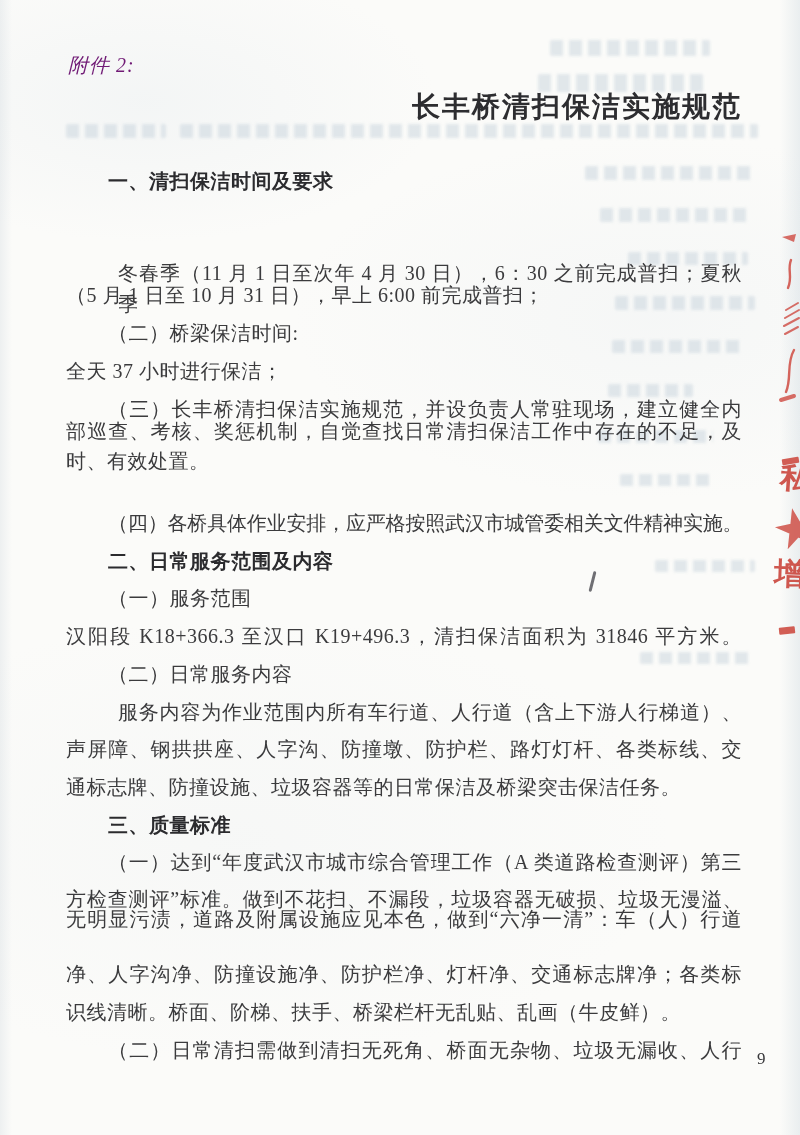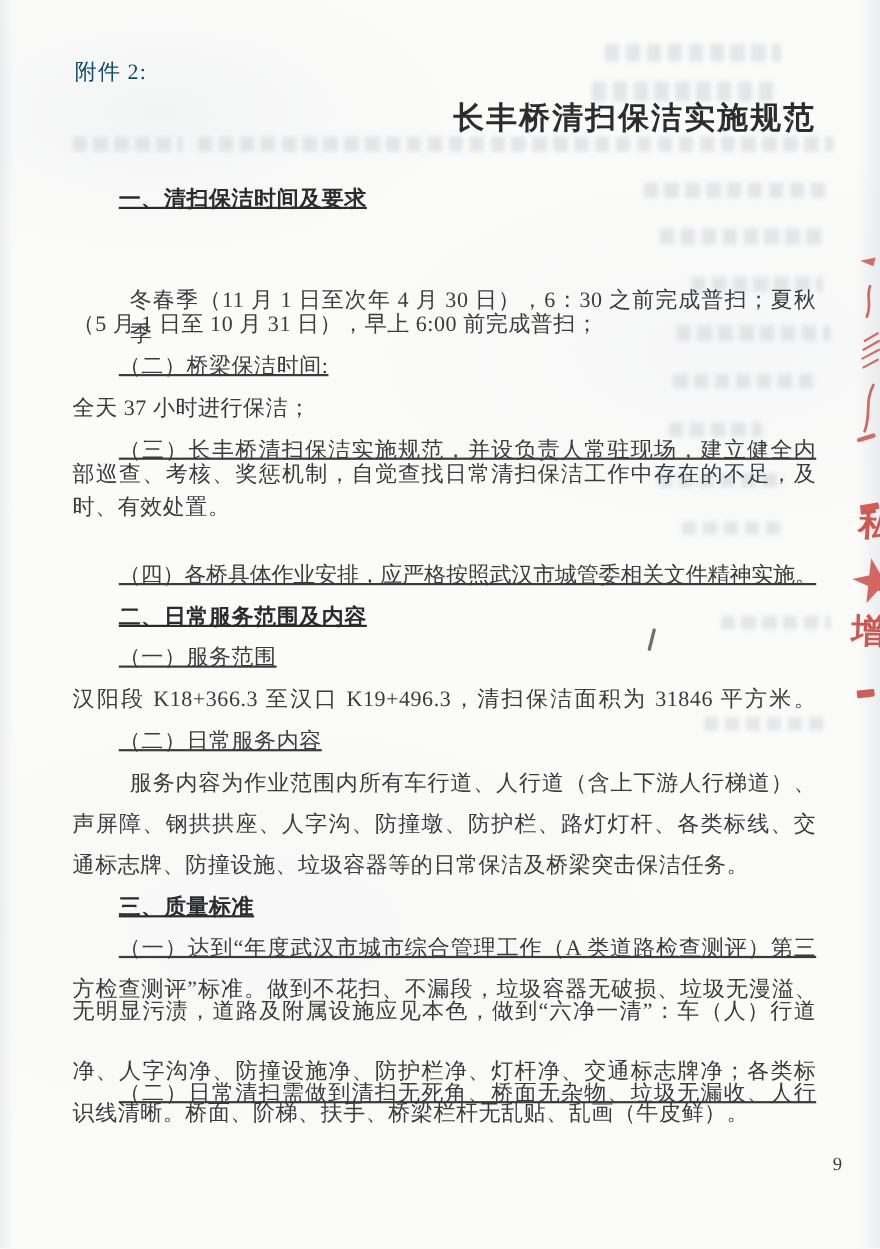--- a/index.html
+++ b/index.html
@@ -14,28 +14,28 @@
       radial-gradient(420px 200px at 18% 9%, rgba(213,223,231,.20), transparent 70%),
       radial-gradient(520px 260px at 82% 28%, rgba(213,223,231,.15), transparent 70%),
       radial-gradient(620px 320px at 30% 74%, rgba(217,225,231,.13), transparent 70%),
       linear-gradient(#fbfbf9,#fbfbf9);
   }
   .edge-left{position:absolute;left:0;top:0;bottom:0;width:12px;
     background:linear-gradient(to right, rgba(196,206,214,.25), rgba(196,206,214,0));}
   .edge-right{position:absolute;right:0;top:0;bottom:0;width:20px;
     background:linear-gradient(to left, rgba(188,203,213,.28), rgba(188,203,213,0));}
   .content{position:absolute;left:66px;right:58px;top:0;bottom:0;}
-  .attachment{position:absolute;top:52px;left:2px;font-size:20px;color:#0c4a6e;letter-spacing:1px;}
+  .attachment{position:absolute;top:52px;left:2px;font-size:20px;color:#701a75;letter-spacing:1px;font-style:italic;}
   .title{position:absolute;top:88px;left:0;right:0;text-align:right;
     font-size:28px;font-weight:bold;color:#2d2d30;letter-spacing:2px;}
   .ln{position:absolute;left:0;right:0;height:38px;font-size:20px;line-height:31px;
     color:#3b3b3d;letter-spacing:.5px;white-space:nowrap;overflow:visible;}
   .j{white-space:normal;text-align:justify;text-align-last:justify;}
   .b{font-weight:bold;color:#2b2b2e;}
-  .i2{padding-left:42px;text-decoration:underline;}
+  .i2{padding-left:42px;}
   .i25{padding-left:52px;}
   .tight{letter-spacing:-.6px;}
   .pagenum{position:absolute;top:1049px;left:757px;font-size:17px;color:#37373a;}
   .ghost{position:absolute;filter:blur(1.8px);opacity:.55;border-radius:2px;
     background:repeating-linear-gradient(90deg,#ccd7df 0 13px,rgba(255,255,255,0) 13px 19px);}
   .slash{position:absolute;left:591px;top:571px;width:3px;height:21px;background:#4c4c52;
     transform:rotate(14deg);border-radius:2px;opacity:.8;}
   .stamp-char{position:absolute;color:#cc4a41;font-weight:bold;line-height:1;
     font-family:"Liberation Serif","DejaVu Serif",serif;}
   .stamp-si{right:-9px;top:464px;font-size:29px;transform:rotate(4deg);opacity:.92;}
@@ -106,16 +106,16 @@
   <div class="ln i2" style="top:659px">（二）日常服务内容</div>
   <div class="ln i25 j" style="top:697px">服务内容为作业范围内所有车行道、人行道（含上下游人行梯道）、</div>
   <div class="ln j" style="top:734px">声屏障、钢拱拱座、人字沟、防撞墩、防护栏、路灯灯杆、各类标线、交</div>
   <div class="ln" style="top:772px">通标志牌、防撞设施、垃圾容器等的日常保洁及桥梁突击保洁任务。</div>
   <div class="ln b i2" style="top:810px">三、质量标准</div>
   <div class="ln i2 j" style="top:847px">（一）达到“年度武汉市城市综合管理工作（A 类道路检查测评）第三</div>
   <div class="ln j tight" style="top:884px">方检查测评”标准。做到不花扫、不漏段，垃圾容器无破损、垃圾无漫溢、</div>
   <div class="ln j" style="top:904px">无明显污渍，道路及附属设施应见本色，做到“六净一清”：车（人）行道</div>
   <div class="ln j" style="top:959px">净、人字沟净、防撞设施净、防护栏净、灯杆净、交通标志牌净；各类标</div>
   <div class="ln" style="top:997px">识线清晰。桥面、阶梯、扶手、桥梁栏杆无乱贴、乱画（牛皮鲜）。</div>
-  <div class="ln i2 j" style="top:979px">（二）日常清扫需做到清扫无死角、桥面无杂物、垃圾无漏收、人行</div>
+  <div class="ln i2 j" style="top:1035px">（二）日常清扫需做到清扫无死角、桥面无杂物、垃圾无漏收、人行</div>
 </div>
 
 <div class="pagenum">9</div>
 
 </body></html>

